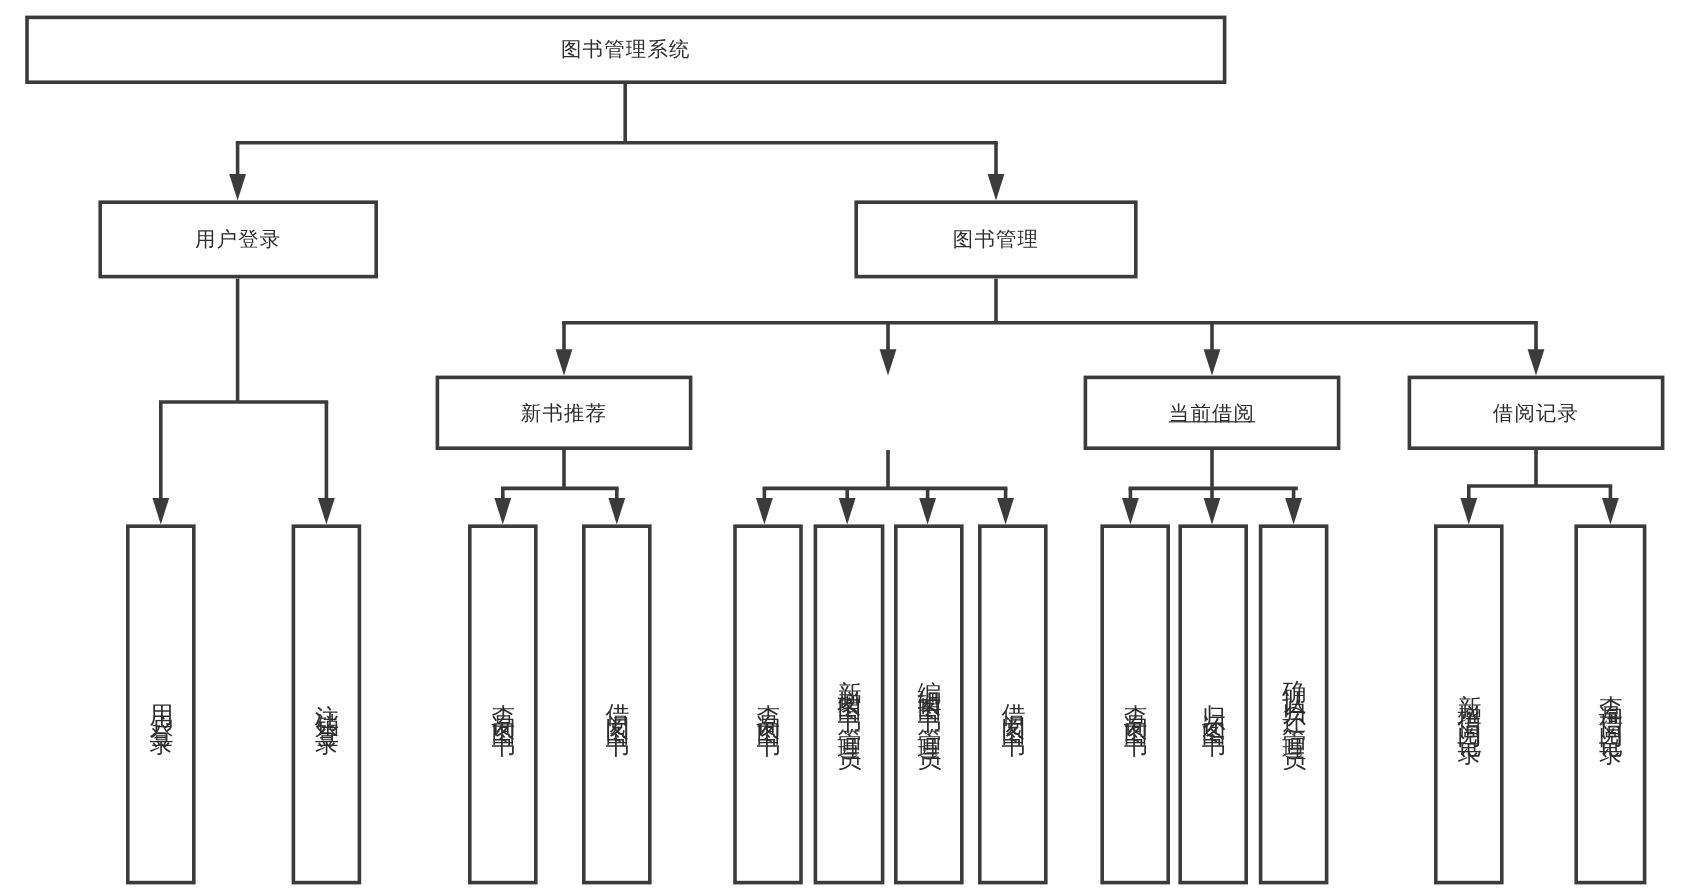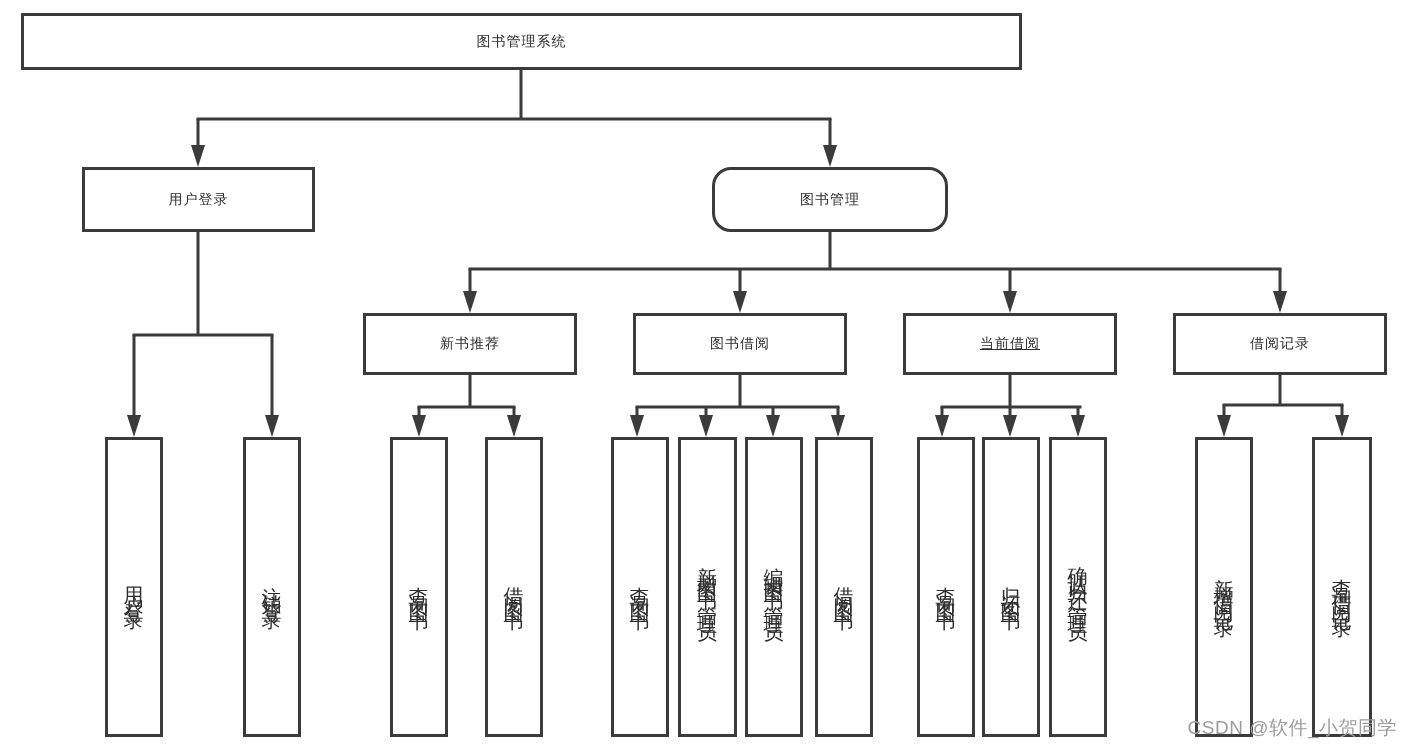--- a/index.html
+++ b/index.html
@@ -22,21 +22,21 @@
     box-sizing: border-box;
     border: 3px solid #3b3b3b;
     background: #ffffff;
     display: flex;
     align-items: center;
     justify-content: center;
     color: #2d2d2d;
     z-index: 2;
   }
   .h-label {
-    font-size: 14px;
+    font-size: 17px;
     letter-spacing: 1px;
     white-space: nowrap;
   }
   .v-label {
     writing-mode: vertical-rl;
     text-orientation: mixed;
     font-size: 20px;
     letter-spacing: 8px;
     line-height: 1;
     white-space: nowrap;
@@ -111,29 +111,26 @@
       <polygon points="1335,415 1349,415 1342,437" fill="#3b3b3b"></polygon>
     </svg>
 
   <div class="box" style="left:21px; top:13px; width:1001px; height:57px;">
     <span class="h-label">图书管理系统</span>
   </div>
 
   <div class="box" style="left:82px; top:167px; width:233px; height:65px;">
     <span class="h-label">用户登录</span>
   </div>
-  <div class="box" style="left:712px; top:167px; width:236px; height:65px;border-radius:19px;">
+  <div class="box" style="left:712px; top:167px; width:236px; height:65px;">
     <span class="h-label">图书管理</span>
   </div>
 
   <div class="box" style="left:363px; top:313px; width:214px; height:62px;text-align:center;">
     <span class="h-label">新书推荐</span>
-  </div>
-  <div class="box" style="left:633px; top:313px; width:214px; height:62px;">
-    <span class="h-label">图书借阅</span>
   </div>
   <div class="box" style="left:903px; top:313px; width:214px; height:62px;text-decoration:underline;">
     <span class="h-label">当前借阅</span>
   </div>
   <div class="box" style="left:1173px; top:313px; width:214px; height:62px;">
     <span class="h-label">借阅记录</span>
   </div>
 
   <div class="box" style="left:105px; top:437px; width:58px; height:300px;">
     <span class="v-label">用户登录</span>
@@ -172,14 +169,13 @@
     <span class="v-label">确认归还（管理员）</span>
   </div>
 
   <div class="box" style="left:1195px; top:437px; width:58px; height:300px;">
     <span class="v-label">新增借阅记录</span>
   </div>
   <div class="box" style="left:1312px; top:437px; width:60px; height:300px;">
     <span class="v-label">查询借阅记录</span>
   </div>
 
-  <div class="watermark">CSDN @软件_小贺同学</div>
 </div>
 
 </body></html>

